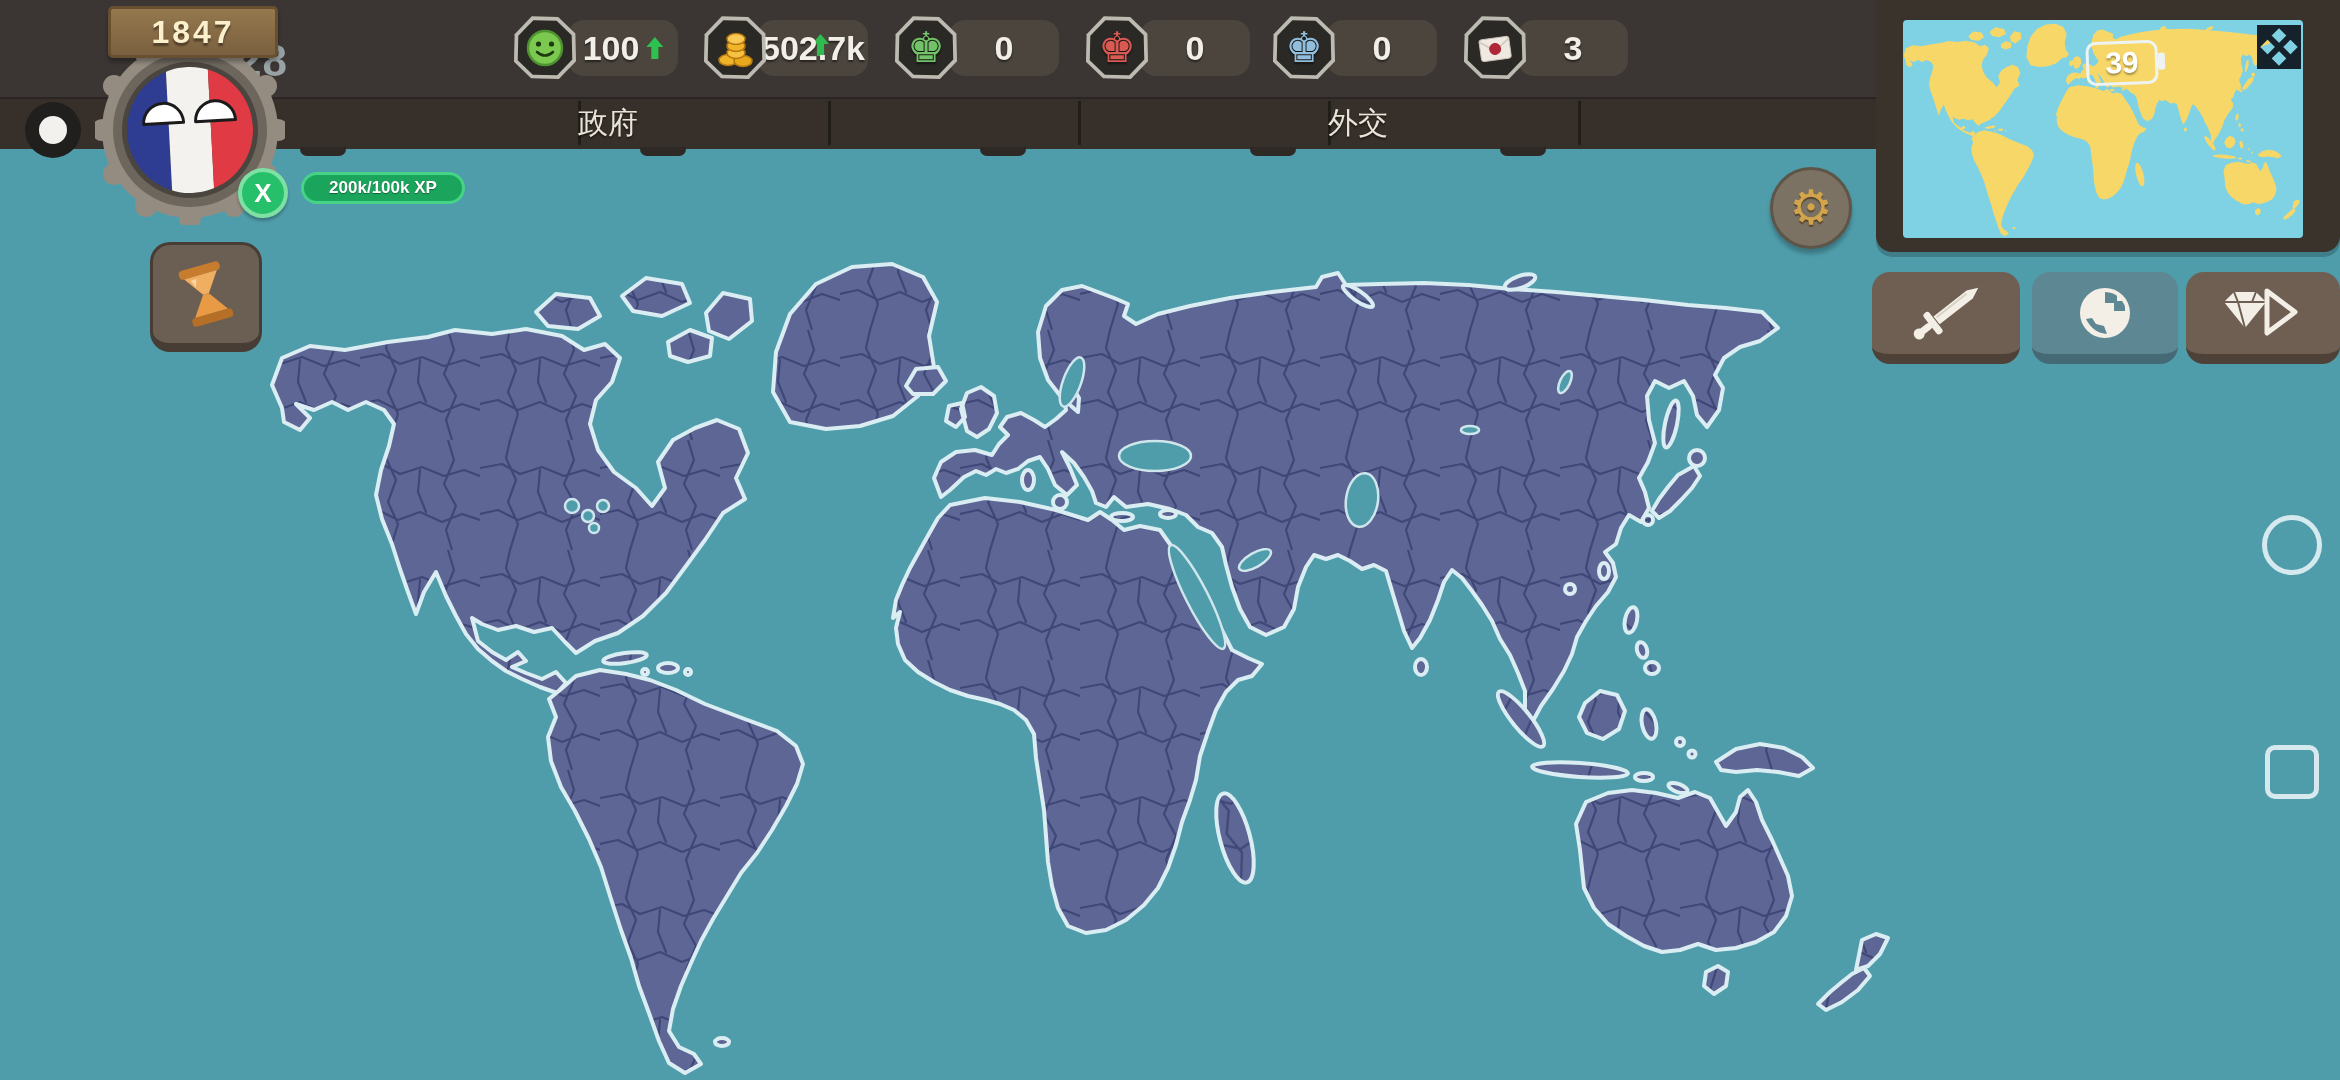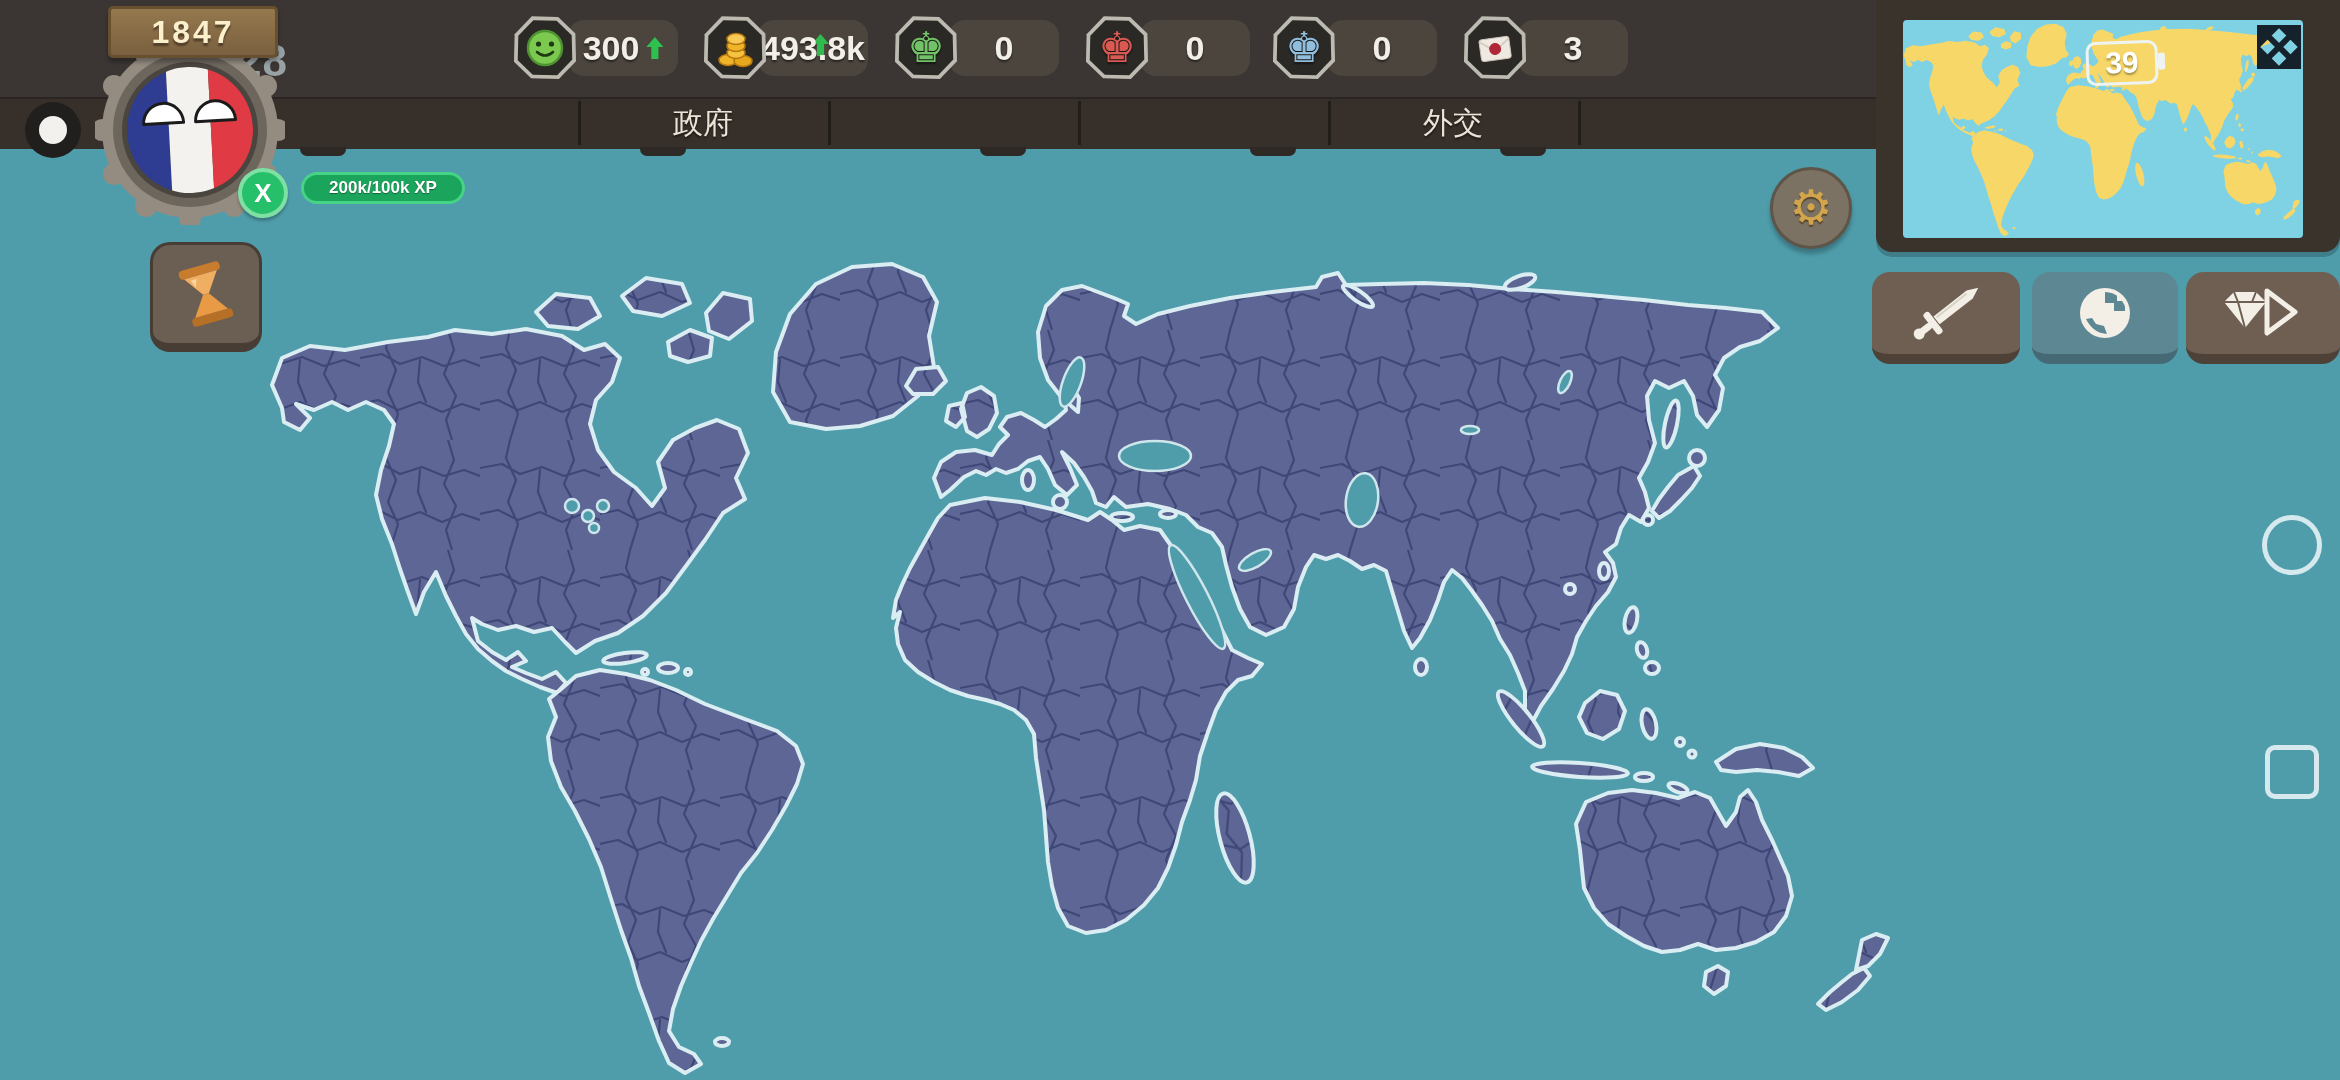--- a/index.html
+++ b/index.html
@@ -5,21 +5,21 @@
   html,body{margin:0;padding:0;background:#222;}
   .screen{position:relative;width:2340px;height:1080px;overflow:hidden;
     background:linear-gradient(#4c99a9,#56a6af);
     font-family:"Liberation Sans",sans-serif;-webkit-user-select:none;user-select:none;}
   .map{position:absolute;left:0;top:0;width:2340px;height:1080px;z-index:0;}
 
   
   .topbar{position:absolute;left:0;top:0;width:2340px;height:97px;background:#3b3633;z-index:5;}
   .tabbar{position:absolute;left:0;top:97px;width:2340px;height:50px;background:#37302a;
     border-top:2px solid #2a2522;z-index:5;}
-  .tab{position:absolute;top:97px;height:52px;line-height:52px;width:250px;text-align:center;
+  .tab{position:absolute;top:97px;height:52px;line-height:52px;width:250px;
     color:#eae4d8;font-size:30px;z-index:6;text-shadow:0 2px 2px rgba(0,0,0,.5);cursor:pointer;}
   .tabdiv{position:absolute;top:101px;height:44px;width:3px;background:#211d19;z-index:6;}
   .bump{position:absolute;top:147px;height:9px;width:46px;background:#2e2924;border-radius:0 0 7px 7px;z-index:6;}
 
   
   .pill{position:absolute;top:20px;height:56px;width:110px;background:#4c453e;border-radius:16px;
     z-index:7;display:flex;align-items:center;justify-content:center;color:#f2efe9;
     font-size:34px;font-weight:bold;text-shadow:0 2px 2px rgba(0,0,0,.5);}
   .oct{position:absolute;top:15px;width:66px;height:66px;z-index:8;
     clip-path:polygon(30% 2%,70% 3%,96% 28%,97% 70%,71% 97%,29% 96%,3% 71%,4% 29%);
@@ -173,37 +173,37 @@
   <div class="tabdiv" style="left:1578px"></div>
   <div class="tab" style="left:578px">政府</div>
   <div class="tab" style="left:1328px">外交</div>
   <div class="bump" style="left:300px"></div>
   <div class="bump" style="left:640px"></div>
   <div class="bump" style="left:980px"></div>
   <div class="bump" style="left:1250px"></div>
   <div class="bump" style="left:1500px"></div>
 
   <div class="pill" style="left:568px">
-    <span class="txt">300</span>
+    <span class="txt">100</span>
     <span class="uparrow" style="margin-left:7px"></span>
   </div>
   <div class="oct" style="left:512px">
       <div class="in">
     <svg width="42" height="42" viewBox="0 0 42 42">
       <circle cx="21" cy="21" r="17" fill="#7cc94f" stroke="#4f9331" stroke-width="2.5"></circle>
       <circle cx="14.5" cy="17" r="2.6" fill="#1d3a12"></circle>
           <circle cx="27.5" cy="17" r="2.6" fill="#1d3a12"></circle>
       <path d="M13 25 Q21 32 29 25" stroke="#1d3a12" stroke-width="2.6" fill="none" stroke-linecap="round"></path>
     </svg>
       </div>
     </div>
 
   <div class="pill" style="left:758px">
     <span class="goldarrow uparrow"></span>
-    <span class="txt">493.8k</span>
+    <span class="txt">502.7k</span>
   </div>
   <div class="oct" style="left:702px">
       <div class="in">
     <svg width="46" height="42" viewBox="0 0 46 42">
       <g stroke="#b5790f" stroke-width="1.6">
         <ellipse cx="16" cy="33" rx="9" ry="5.5" fill="#f0b429"></ellipse>
         <ellipse cx="31" cy="34" rx="9" ry="5.5" fill="#e8a81e"></ellipse>
         <ellipse cx="24" cy="26" rx="9" ry="5.5" fill="#f6c242"></ellipse>
         <ellipse cx="24" cy="19" rx="9" ry="5.5" fill="#f0b429"></ellipse>
         <ellipse cx="24" cy="12" rx="9" ry="5.5" fill="#f8ca55"></ellipse>

